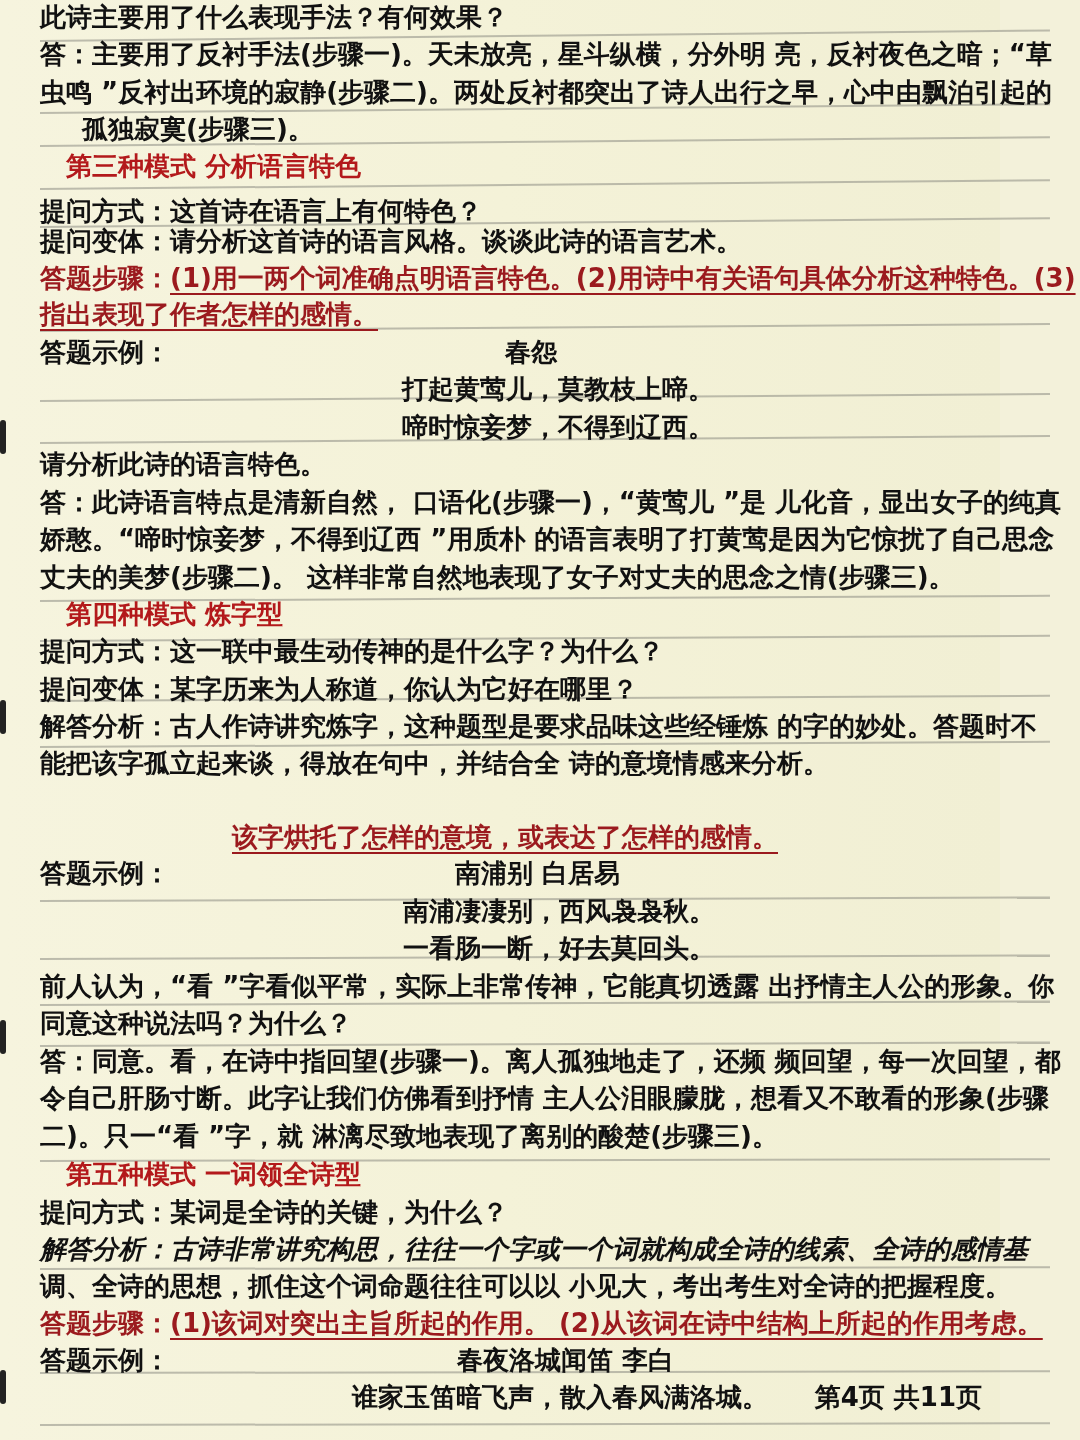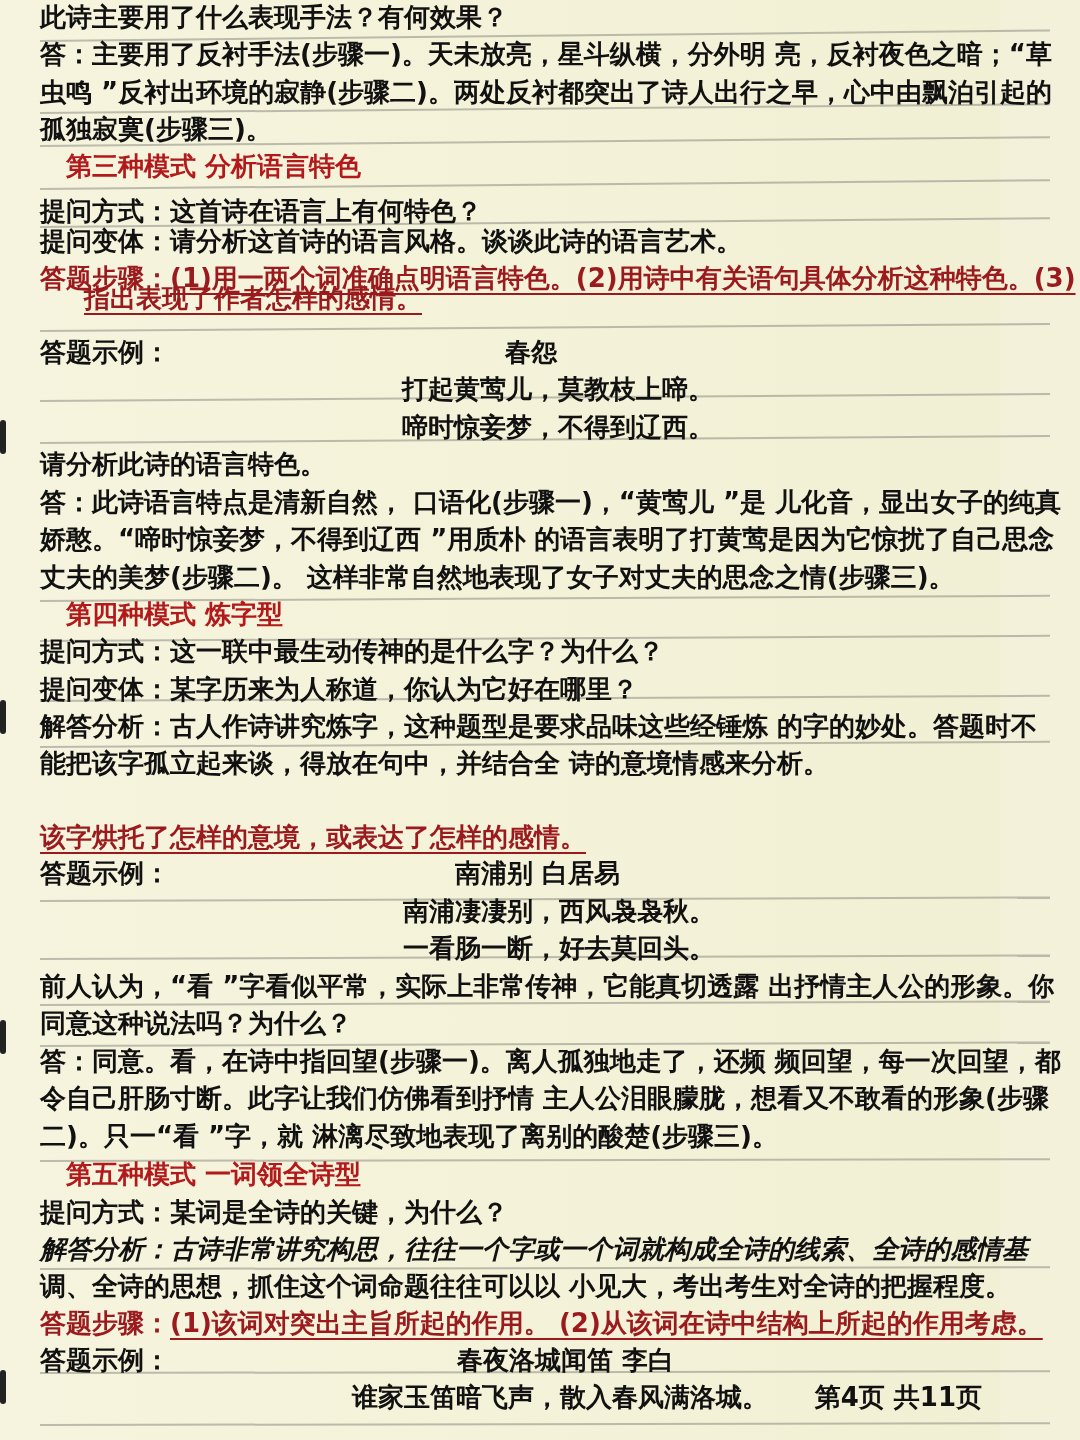--- a/index.html
+++ b/index.html
@@ -61,33 +61,33 @@
   <div class="rule" style="top:1424px;transform:rotate(-0.1deg);"></div>
 
   <div class="binding" style="top:420px;"></div>
   <div class="binding" style="top:700px;"></div>
   <div class="binding" style="top:1020px;"></div>
   <div class="binding" style="top:1370px;"></div>
 
   <div class="line" style="top:0px;">此诗主要用了什么表现手法？有何效果？</div>
   <div class="line" style="top:37px;">答：主要用了反衬手法(步骤一)。天未放亮，星斗纵横，分外明 亮，反衬夜色之暗；“草</div>
   <div class="line" style="top:75px;">虫鸣 ”反衬出环境的寂静(步骤二)。两处反衬都突出了诗人出行之早，心中由飘泊引起的</div>
-  <div class="line" style="top:112px;">孤独寂寞(步骤三)。</div>
+  <div class="line" style="top:112px;margin-left:42px;">孤独寂寞(步骤三)。</div>
 
   <div class="line heading" style="top:149px;">第三种模式  分析语言特色</div>
   <div class="line" style="top:194px;">
     <span>提问方式：</span><span>这首诗在语言上有何特色？</span>
   </div>
   <div class="line" style="top:224px;">
     <span>提问变体：</span><span>请分析这首诗的语言风格。谈谈此诗的语言艺术。</span>
   </div>
   <div class="line red" style="top:261px;">
     <span>答题步骤：</span><span class="ul">(1)用一两个词准确点明语言特色。(2)用诗中有关语句具体分析这种特色。(3)</span>
   </div>
-  <div class="line red" style="top:281px;margin-left:44px;">
+  <div class="line red" style="top:297px;">
     <span class="ul">指出表现了作者怎样的感情。</span>
   </div>
   <div class="line" style="top:335px;">答题示例：</div>
   <div class="center" style="top:335px;left:505px;">春怨</div>
   <div class="center" style="top:372px;left:402px;">打起黄莺儿，莫教枝上啼。</div>
   <div class="center" style="top:410px;left:402px;">啼时惊妾梦，不得到辽西。</div>
   <div class="line" style="top:447px;">请分析此诗的语言特色。</div>
   <div class="line" style="top:485px;">答：此诗语言特点是清新自然， 口语化(步骤一)，“黄莺儿 ”是 儿化音，显出女子的纯真</div>
   <div class="line" style="top:522px;">娇憨。“啼时惊妾梦，不得到辽西 ”用质朴 的语言表明了打黄莺是因为它惊扰了自己思念</div>
   <div class="line" style="top:560px;">丈夫的美梦(步骤二)。 这样非常自然地表现了女子对丈夫的思念之情(步骤三)。</div>
@@ -96,21 +96,21 @@
   <div class="line" style="top:634px;">
     <span>提问方式：</span><span>这一联中最生动传神的是什么字？为什么？</span>
   </div>
   <div class="line" style="top:672px;">
     <span>提问变体：</span><span>某字历来为人称道，你认为它好在哪里？</span>
   </div>
   <div class="line" style="top:709px;">
     <span>解答分析：</span><span>古人作诗讲究炼字，这种题型是要求品味这些经锤炼 的字的妙处。答题时不</span>
   </div>
   <div class="line" style="top:746px;">能把该字孤立起来谈，得放在句中，并结合全 诗的意境情感来分析。</div>
-  <div class="line red" style="top:820px;">
+  <div class="line red" style="top:820px;text-align:center;">
     <span class="ul">该字烘托了怎样的意境，或表达了怎样的感情。</span>
   </div>
   <div class="line" style="top:856px;">答题示例：</div>
   <div class="center" style="top:856px;left:455px;">南浦别 白居易</div>
   <div class="center" style="top:894px;left:403px;">南浦凄凄别，西风袅袅秋。</div>
   <div class="center" style="top:931px;left:403px;">一看肠一断，好去莫回头。</div>
   <div class="line" style="top:969px;">前人认为，“看 ”字看似平常，实际上非常传神，它能真切透露 出抒情主人公的形象。你</div>
   <div class="line" style="top:1006px;">同意这种说法吗？为什么？</div>
   <div class="line" style="top:1044px;">答：同意。看，在诗中指回望(步骤一)。离人孤独地走了，还频 频回望，每一次回望，都</div>
   <div class="line" style="top:1081px;">令自己肝肠寸断。此字让我们仿佛看到抒情 主人公泪眼朦胧，想看又不敢看的形象(步骤</div>

